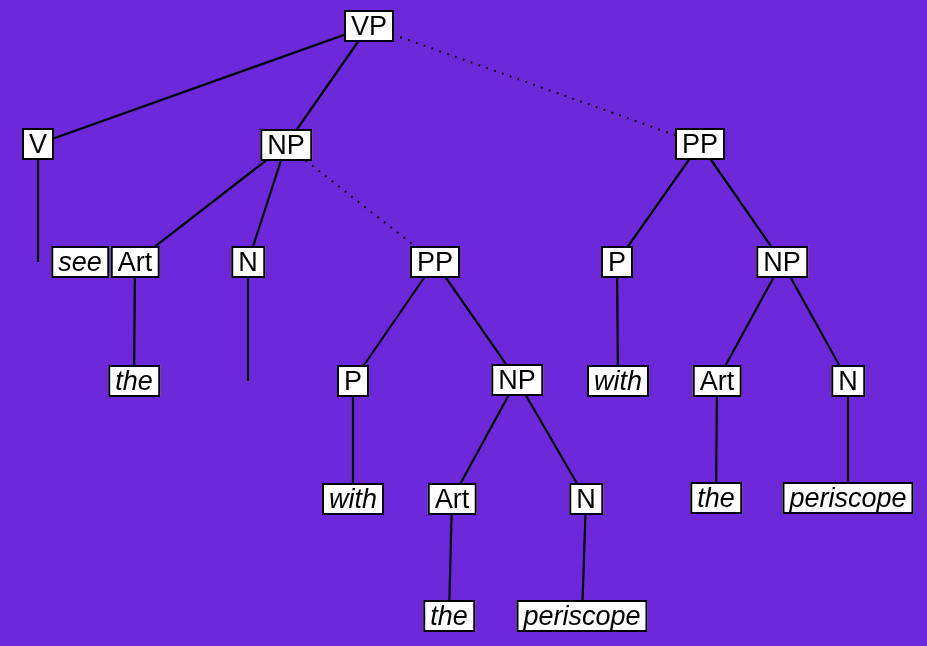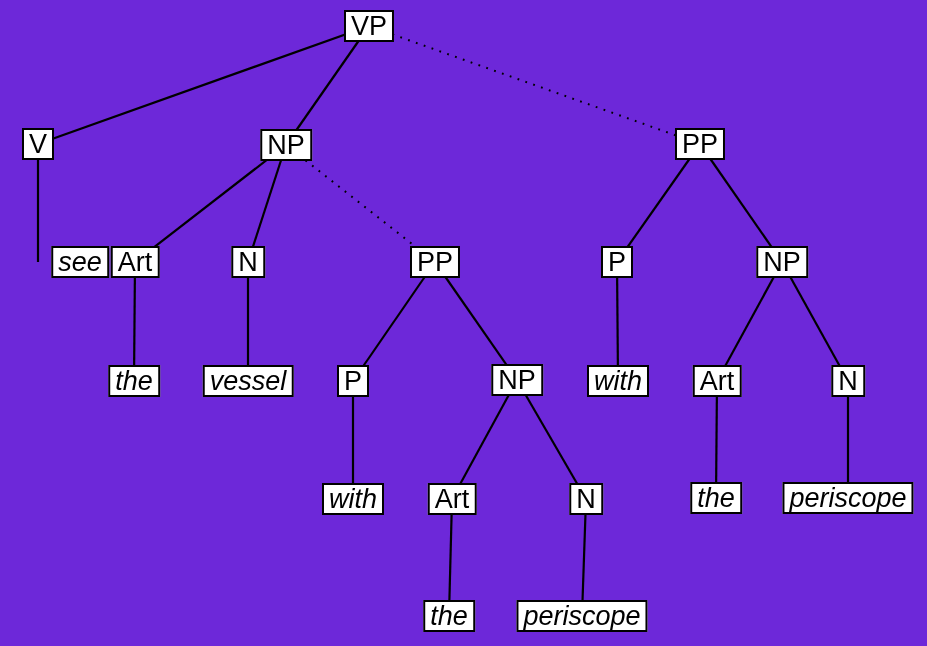--- a/index.html
+++ b/index.html
@@ -79,21 +79,20 @@
     <div class="node" style="left: 38px; top: 144px;">V</div>
     <div class="node" style="left: 286px; top: 145px;">NP</div>
     <div class="node" style="left: 700px; top: 144px;">PP</div>
     <div class="node leaf" style="left: 38px; top: 262px; margin-left: 42px;">see</div>
     <div class="node" style="left: 135px; top: 262px;">Art</div>
     <div class="node" style="left: 248px; top: 262px;">N</div>
     <div class="node" style="left: 435px; top: 262px;">PP</div>
     <div class="node" style="left: 617px; top: 262px;">P</div>
     <div class="node" style="left: 782px; top: 262px;">NP</div>
     <div class="node leaf" style="left: 134px; top: 381px;">the</div>
-    <div class="node leaf" style="left: 248px; top: 381px;">vessel</div>
     <div class="node" style="left: 353px; top: 381px;">P</div>
     <div class="node" style="left: 517px; top: 380px;">NP</div>
     <div class="node leaf" style="left: 618px; top: 381px;">with</div>
     <div class="node" style="left: 717px; top: 381px;">Art</div>
     <div class="node" style="left: 848px; top: 381px;">N</div>
     <div class="node leaf" style="left: 353px; top: 499px;">with</div>
     <div class="node" style="left: 452px; top: 499px;">Art</div>
     <div class="node" style="left: 586px; top: 499px;">N</div>
     <div class="node leaf" style="left: 716px; top: 498px;">the</div>
     <div class="node leaf" style="left: 848px; top: 498px;">periscope</div>

